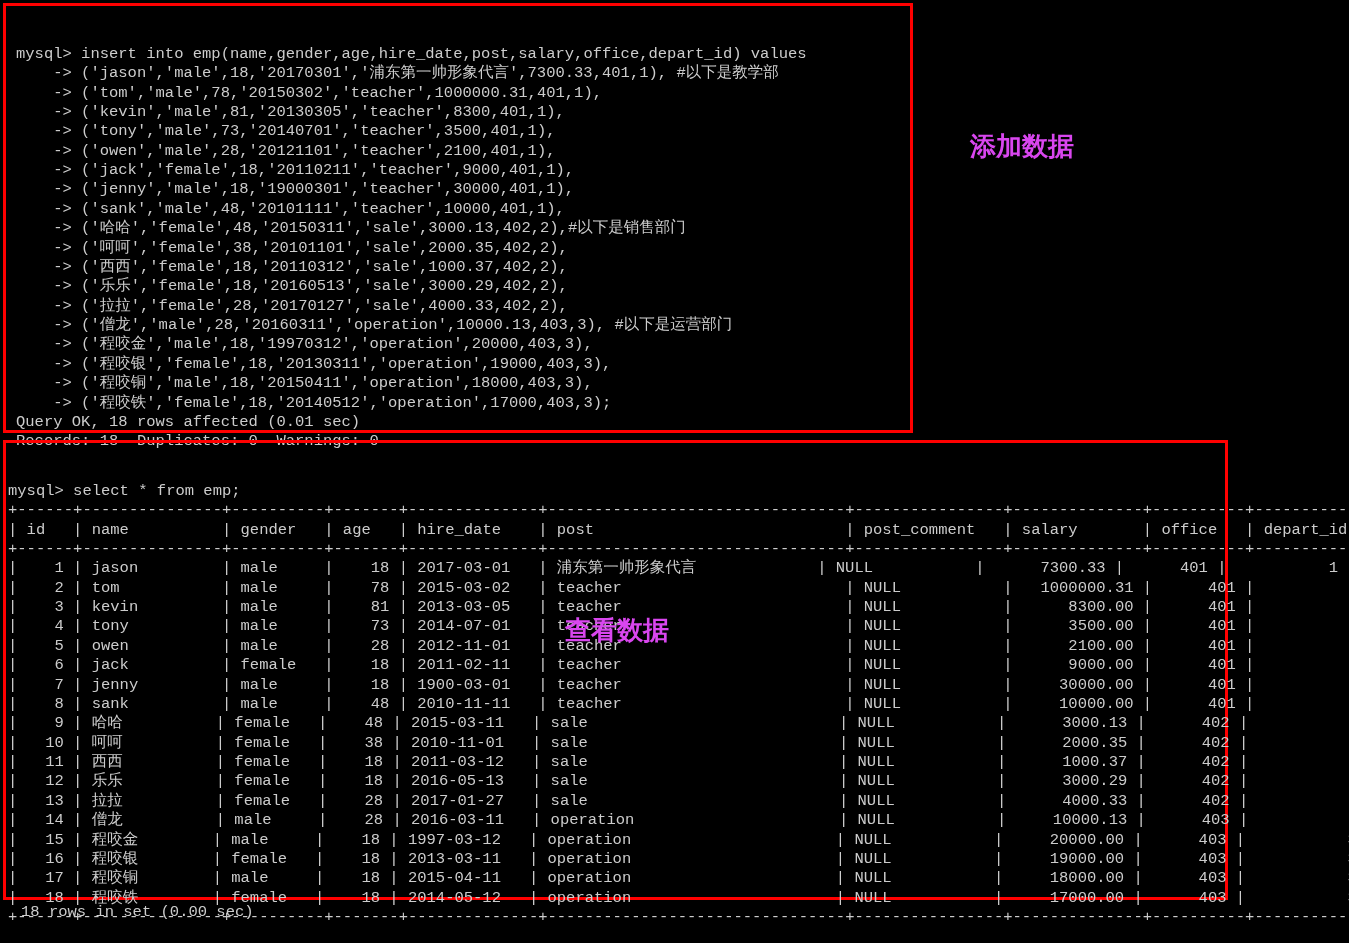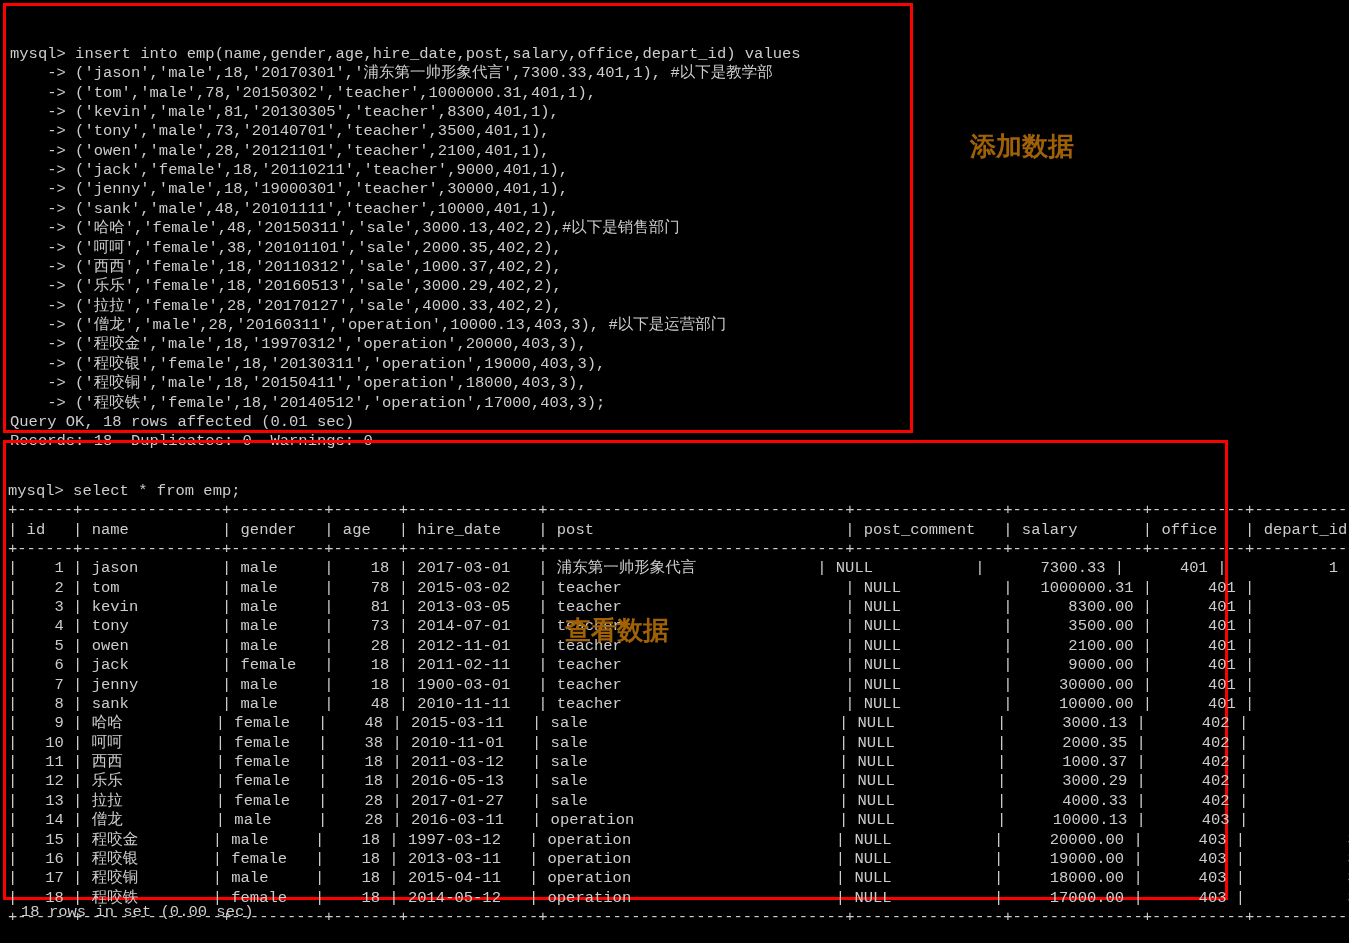--- a/index.html
+++ b/index.html
@@ -17,31 +17,31 @@
     }
     .box-red {
       border: 3px solid #f00;
       position: absolute;
     }
     .box1 {
       top: 3px;
       left: 3px;
       width: 910px;
       height: 430px;
-      padding: 0 4px;
+      padding: 0 10px;
     }
     .box2 {
       top: 440px;
       left: 3px;
       width: 1225px;
       height: 460px;
       padding: 0 2px;
     }
     .label-red {
-      color: #a16207;
+      color: #d946ef;
       position: absolute;
       font-size: 26px;
       font-weight: bold;
       font-family: "SimHei", "Microsoft YaHei", sans-serif;
     }
     .label1 { top: 130px; left: 970px; }
     .label2 { top: 615px; left: 565px; font-family: Liberation Serif, serif; }
     .footer {
       position: absolute;
       top: 903px;

